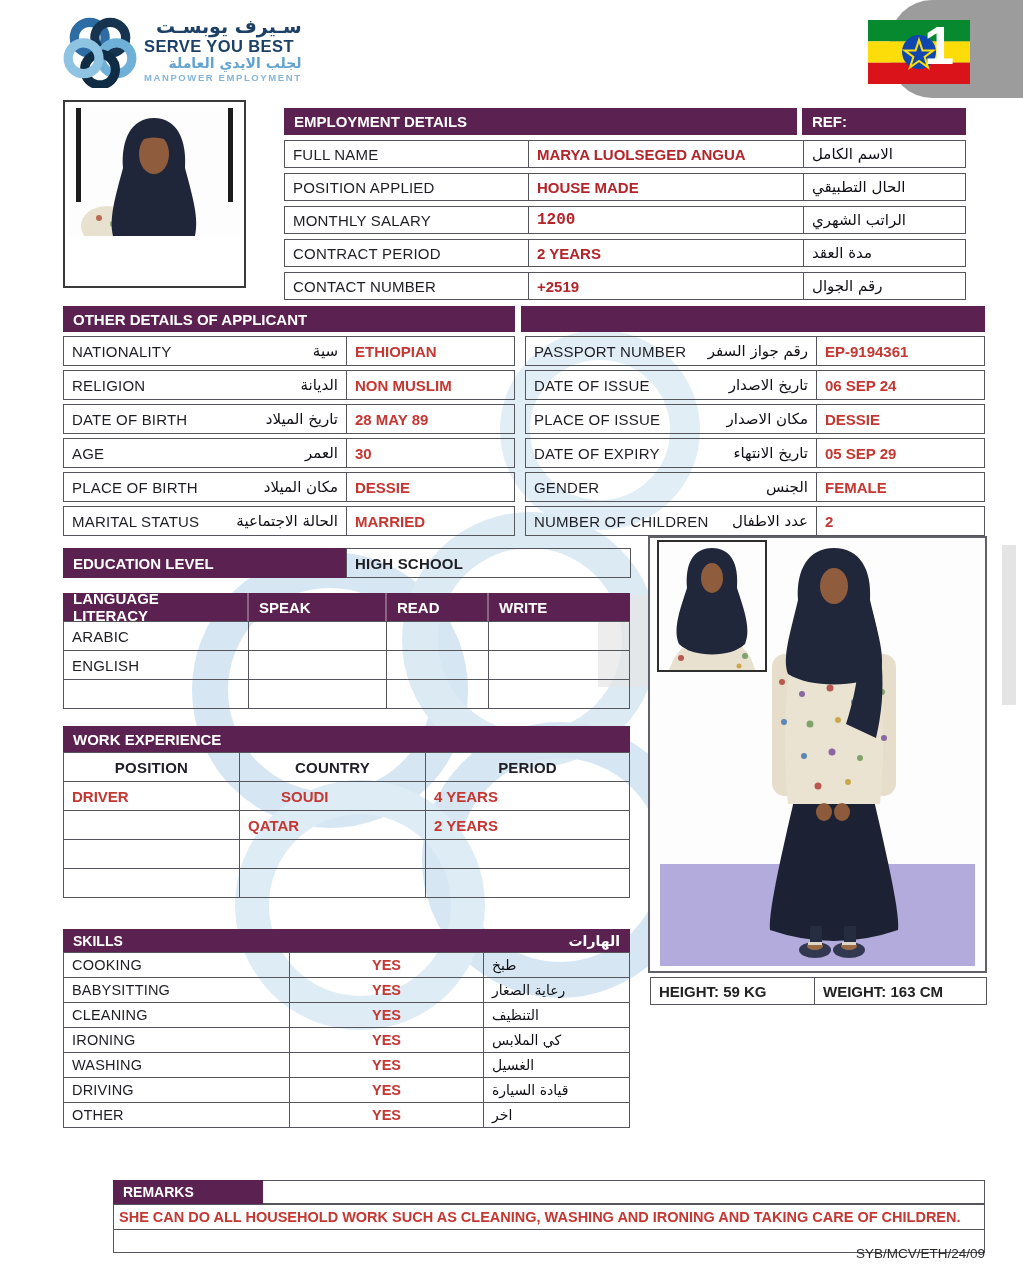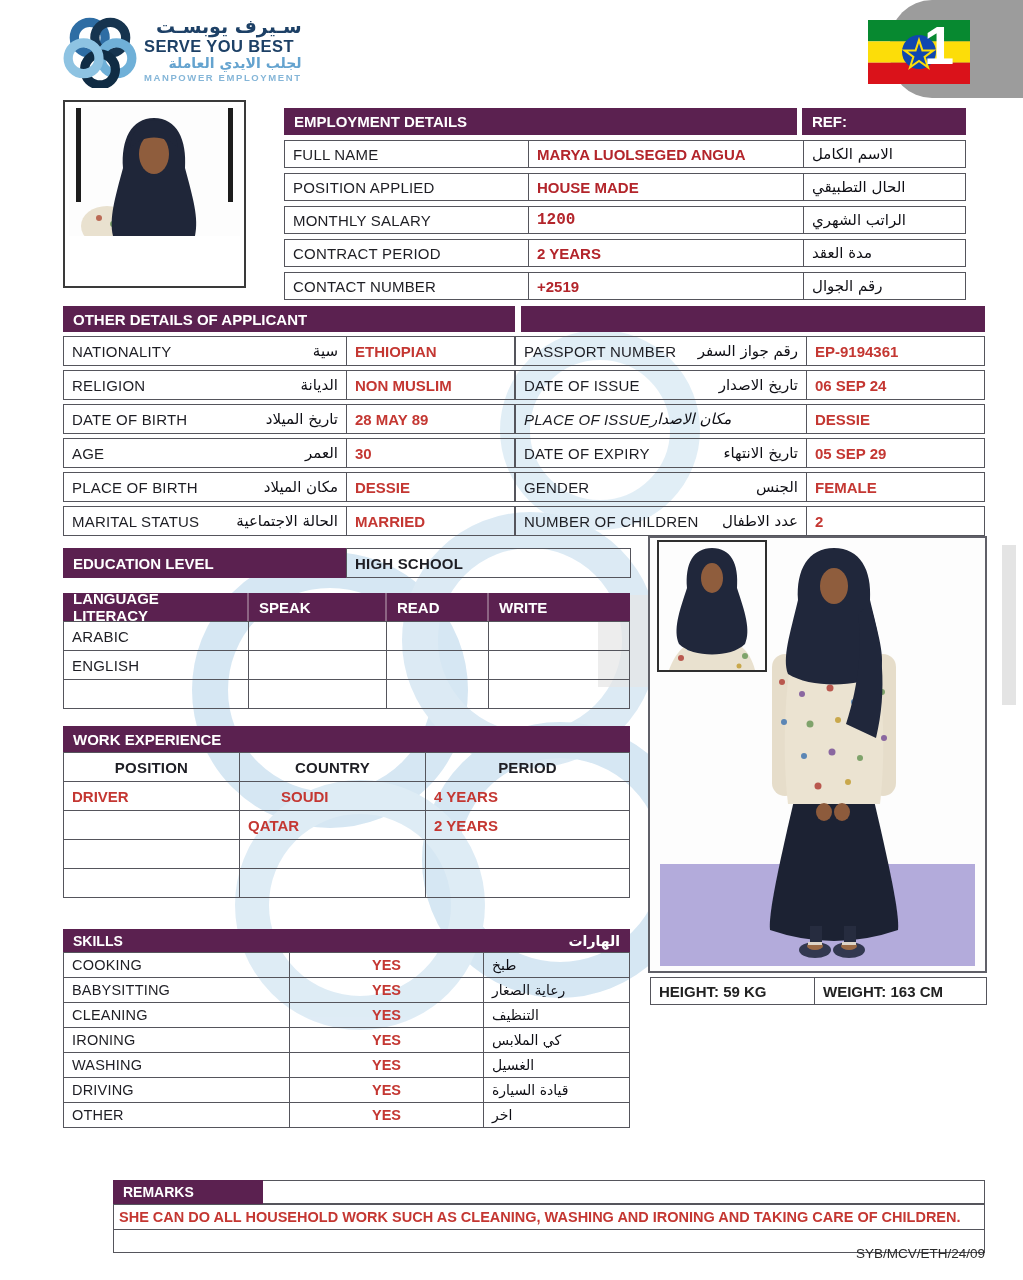--- a/index.html
+++ b/index.html
@@ -146,21 +146,21 @@
     </div>
   </div>
 
   <div class="abs content" style="left:63px; top:306px; width:922px;">
     <div style="display:flex; gap:6px;">
       <div class="hdrbar" style="width:452px; height:26px;">
         <span>OTHER DETAILS OF APPLICANT</span>
       </div>
       <div class="hdrbar" style="flex:1; height:26px;"></div>
     </div>
-    <div style="display:flex; gap:0;">
+    <div style="display:flex; gap:10px;">
       <div style="width:452px;">
         <div class="trow" style="height:30px; margin-top:4px;">
           <div style="width:282px; justify-content:space-between;">
             <span class="lbl">NATIONALITY</span>
             <span class="ar">سية</span>
           </div>
           <div class="val2" style="flex:1;">ETHIOPIAN</div>
         </div>
         <div class="trow" style="height:30px; margin-top:4px;">
           <div style="width:282px; justify-content:space-between;">
@@ -207,21 +207,21 @@
           <div class="val2" style="flex:1;">EP-9194361</div>
         </div>
         <div class="trow" style="height:30px; margin-top:4px;">
           <div style="width:290px; justify-content:space-between;">
             <span class="lbl">DATE OF ISSUE</span>
             <span class="ar">تاريخ الاصدار</span>
           </div>
           <div class="val2" style="flex:1;">06 SEP 24</div>
         </div>
         <div class="trow" style="height:30px; margin-top:4px;">
-          <div style="width:290px; justify-content:flex-start;font-style:italic;">
+          <div style="width:290px; justify-content:space-between;">
             <span class="lbl">PLACE OF ISSUE</span>
             <span class="ar">مكان الاصدار</span>
           </div>
           <div class="val2" style="flex:1;">DESSIE</div>
         </div>
         <div class="trow" style="height:30px; margin-top:4px;">
           <div style="width:290px; justify-content:space-between;">
             <span class="lbl">DATE OF EXPIRY</span>
             <span class="ar">تاريخ الانتهاء</span>
           </div>

